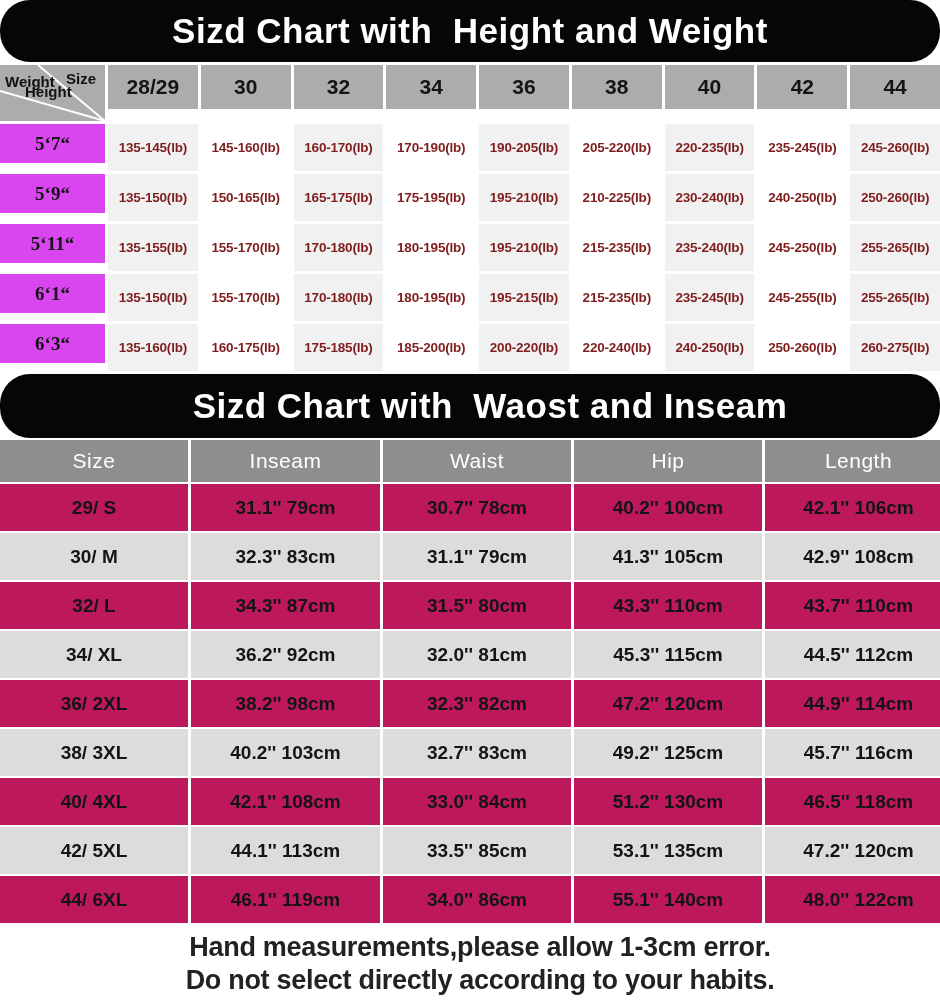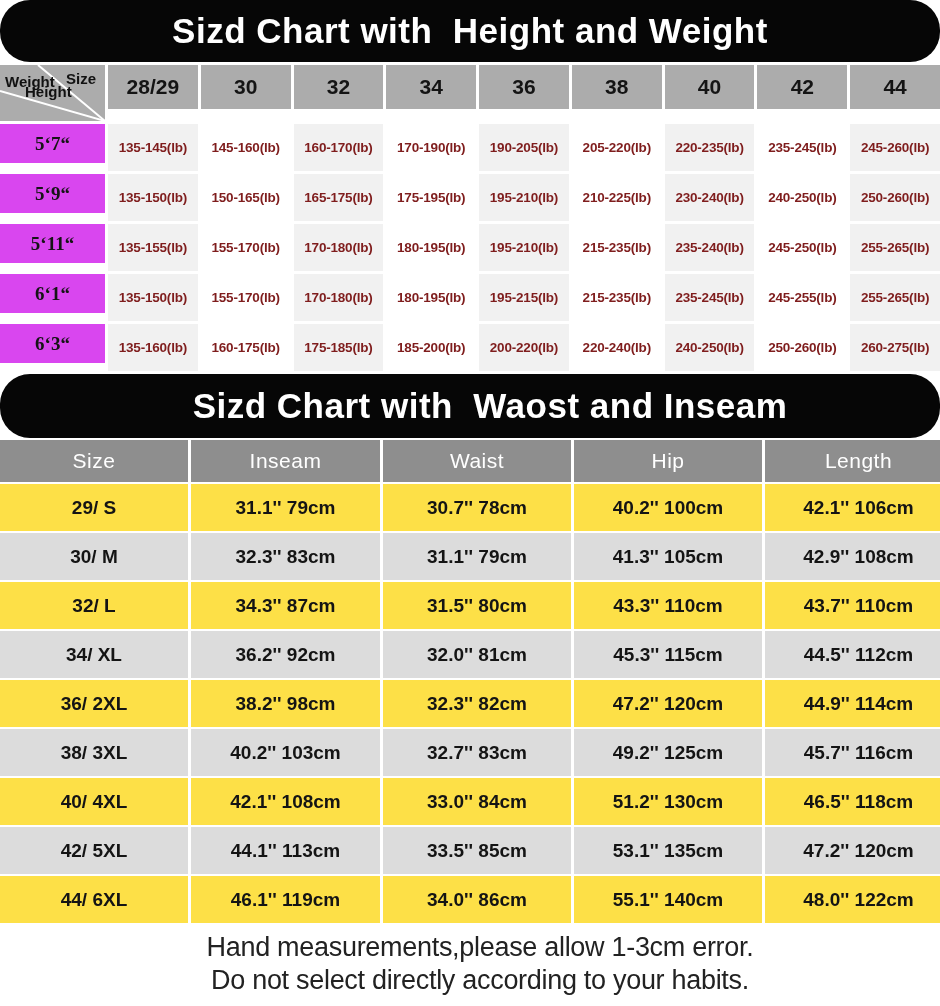--- a/index.html
+++ b/index.html
@@ -61,26 +61,26 @@
   }
   #t2 > div{display:flex;align-items:center;justify-content:center;}
   .t2-head{
     background:#8e8e8e;color:#ffffff;height:42px;
     font-size:21px;font-weight:500;letter-spacing:0.5px;
   }
   .t2-cell{
     height:47px;font-size:19px;font-weight:600;color:#141414;
   }
   .t2-cell.stripe{background:#dcdcdc;}
-  .t2-cell.plain{background:#fde047;}
+  .t2-cell.plain{background:#be185d;}
 
   
   #footer{
     margin-top:8px;text-align:center;color:#222222;
-    font-size:27px;font-weight:400;line-height:1.22;letter-spacing:-0.3px;margin-left:20px;
+    font-size:27px;font-weight:700;line-height:1.22;letter-spacing:-0.3px;margin-left:20px;
   }
 </style>
 </head>
 <body>
 
 <div id="titlebar1" class="titlebar">Sizd Chart with  Height and Weight</div>
 
 <div id="t1">
   <div class="t1-corner">
     <svg viewBox="0 0 105 56" preserveAspectRatio="none">

